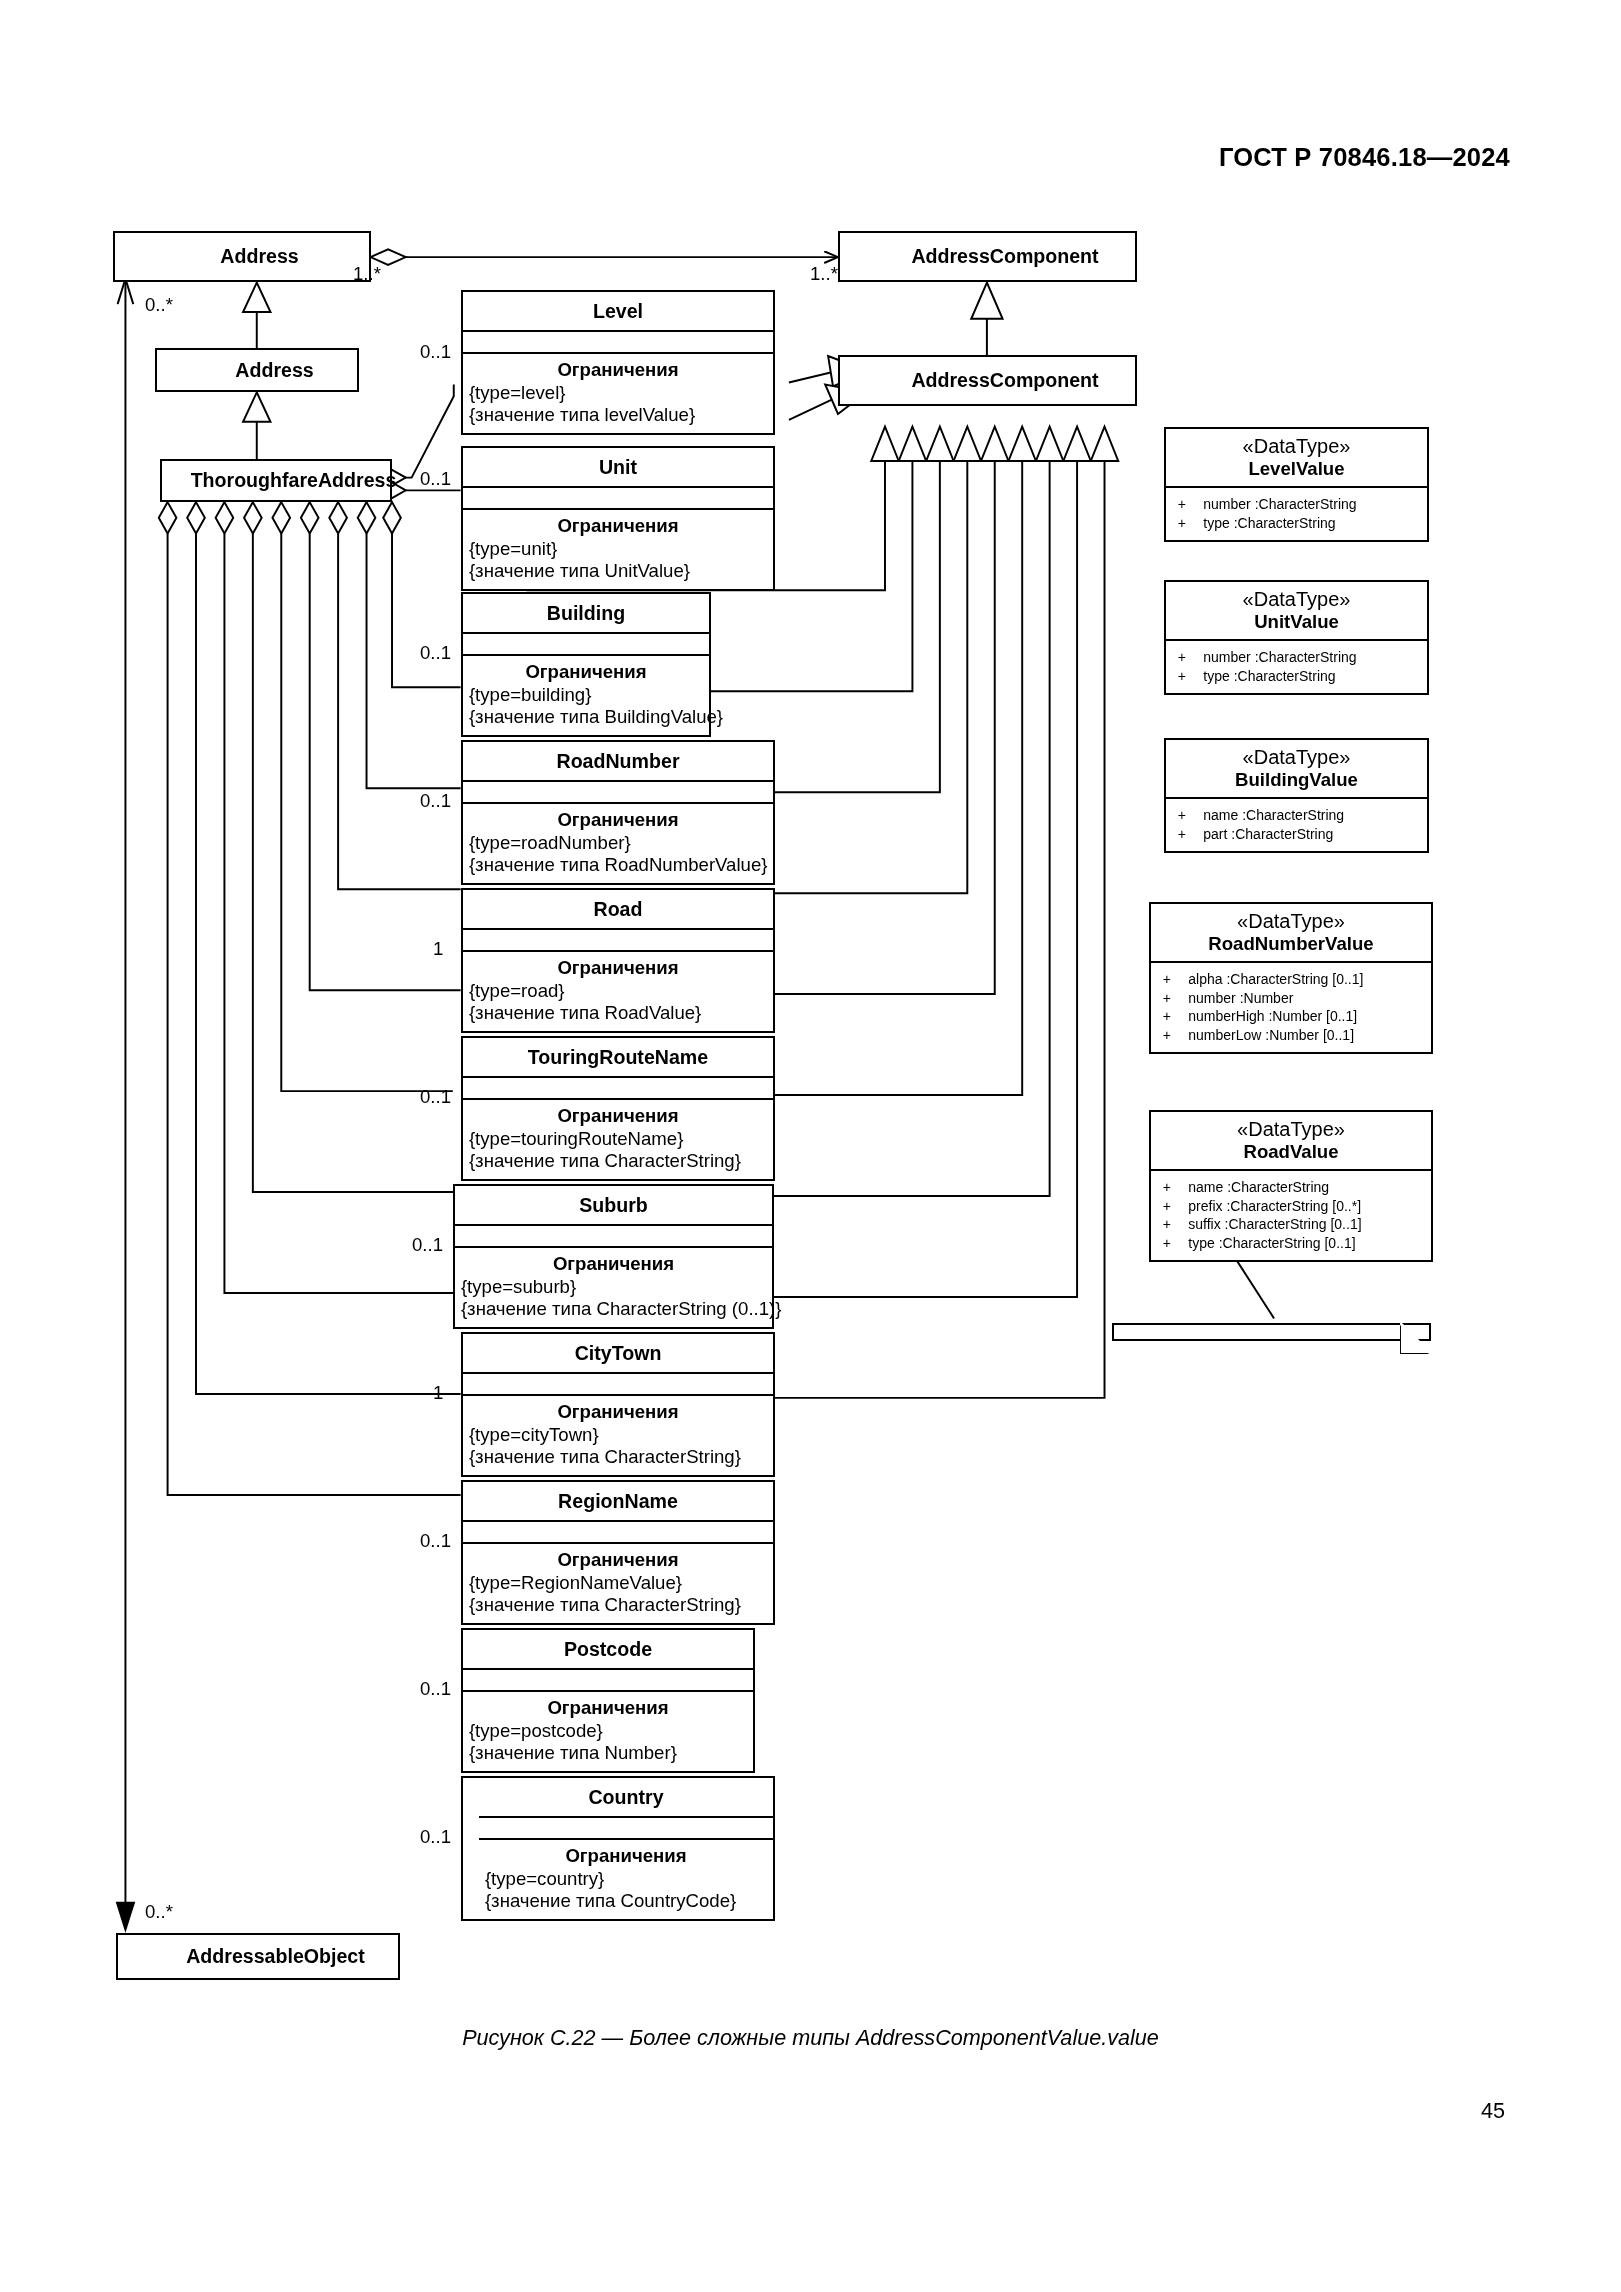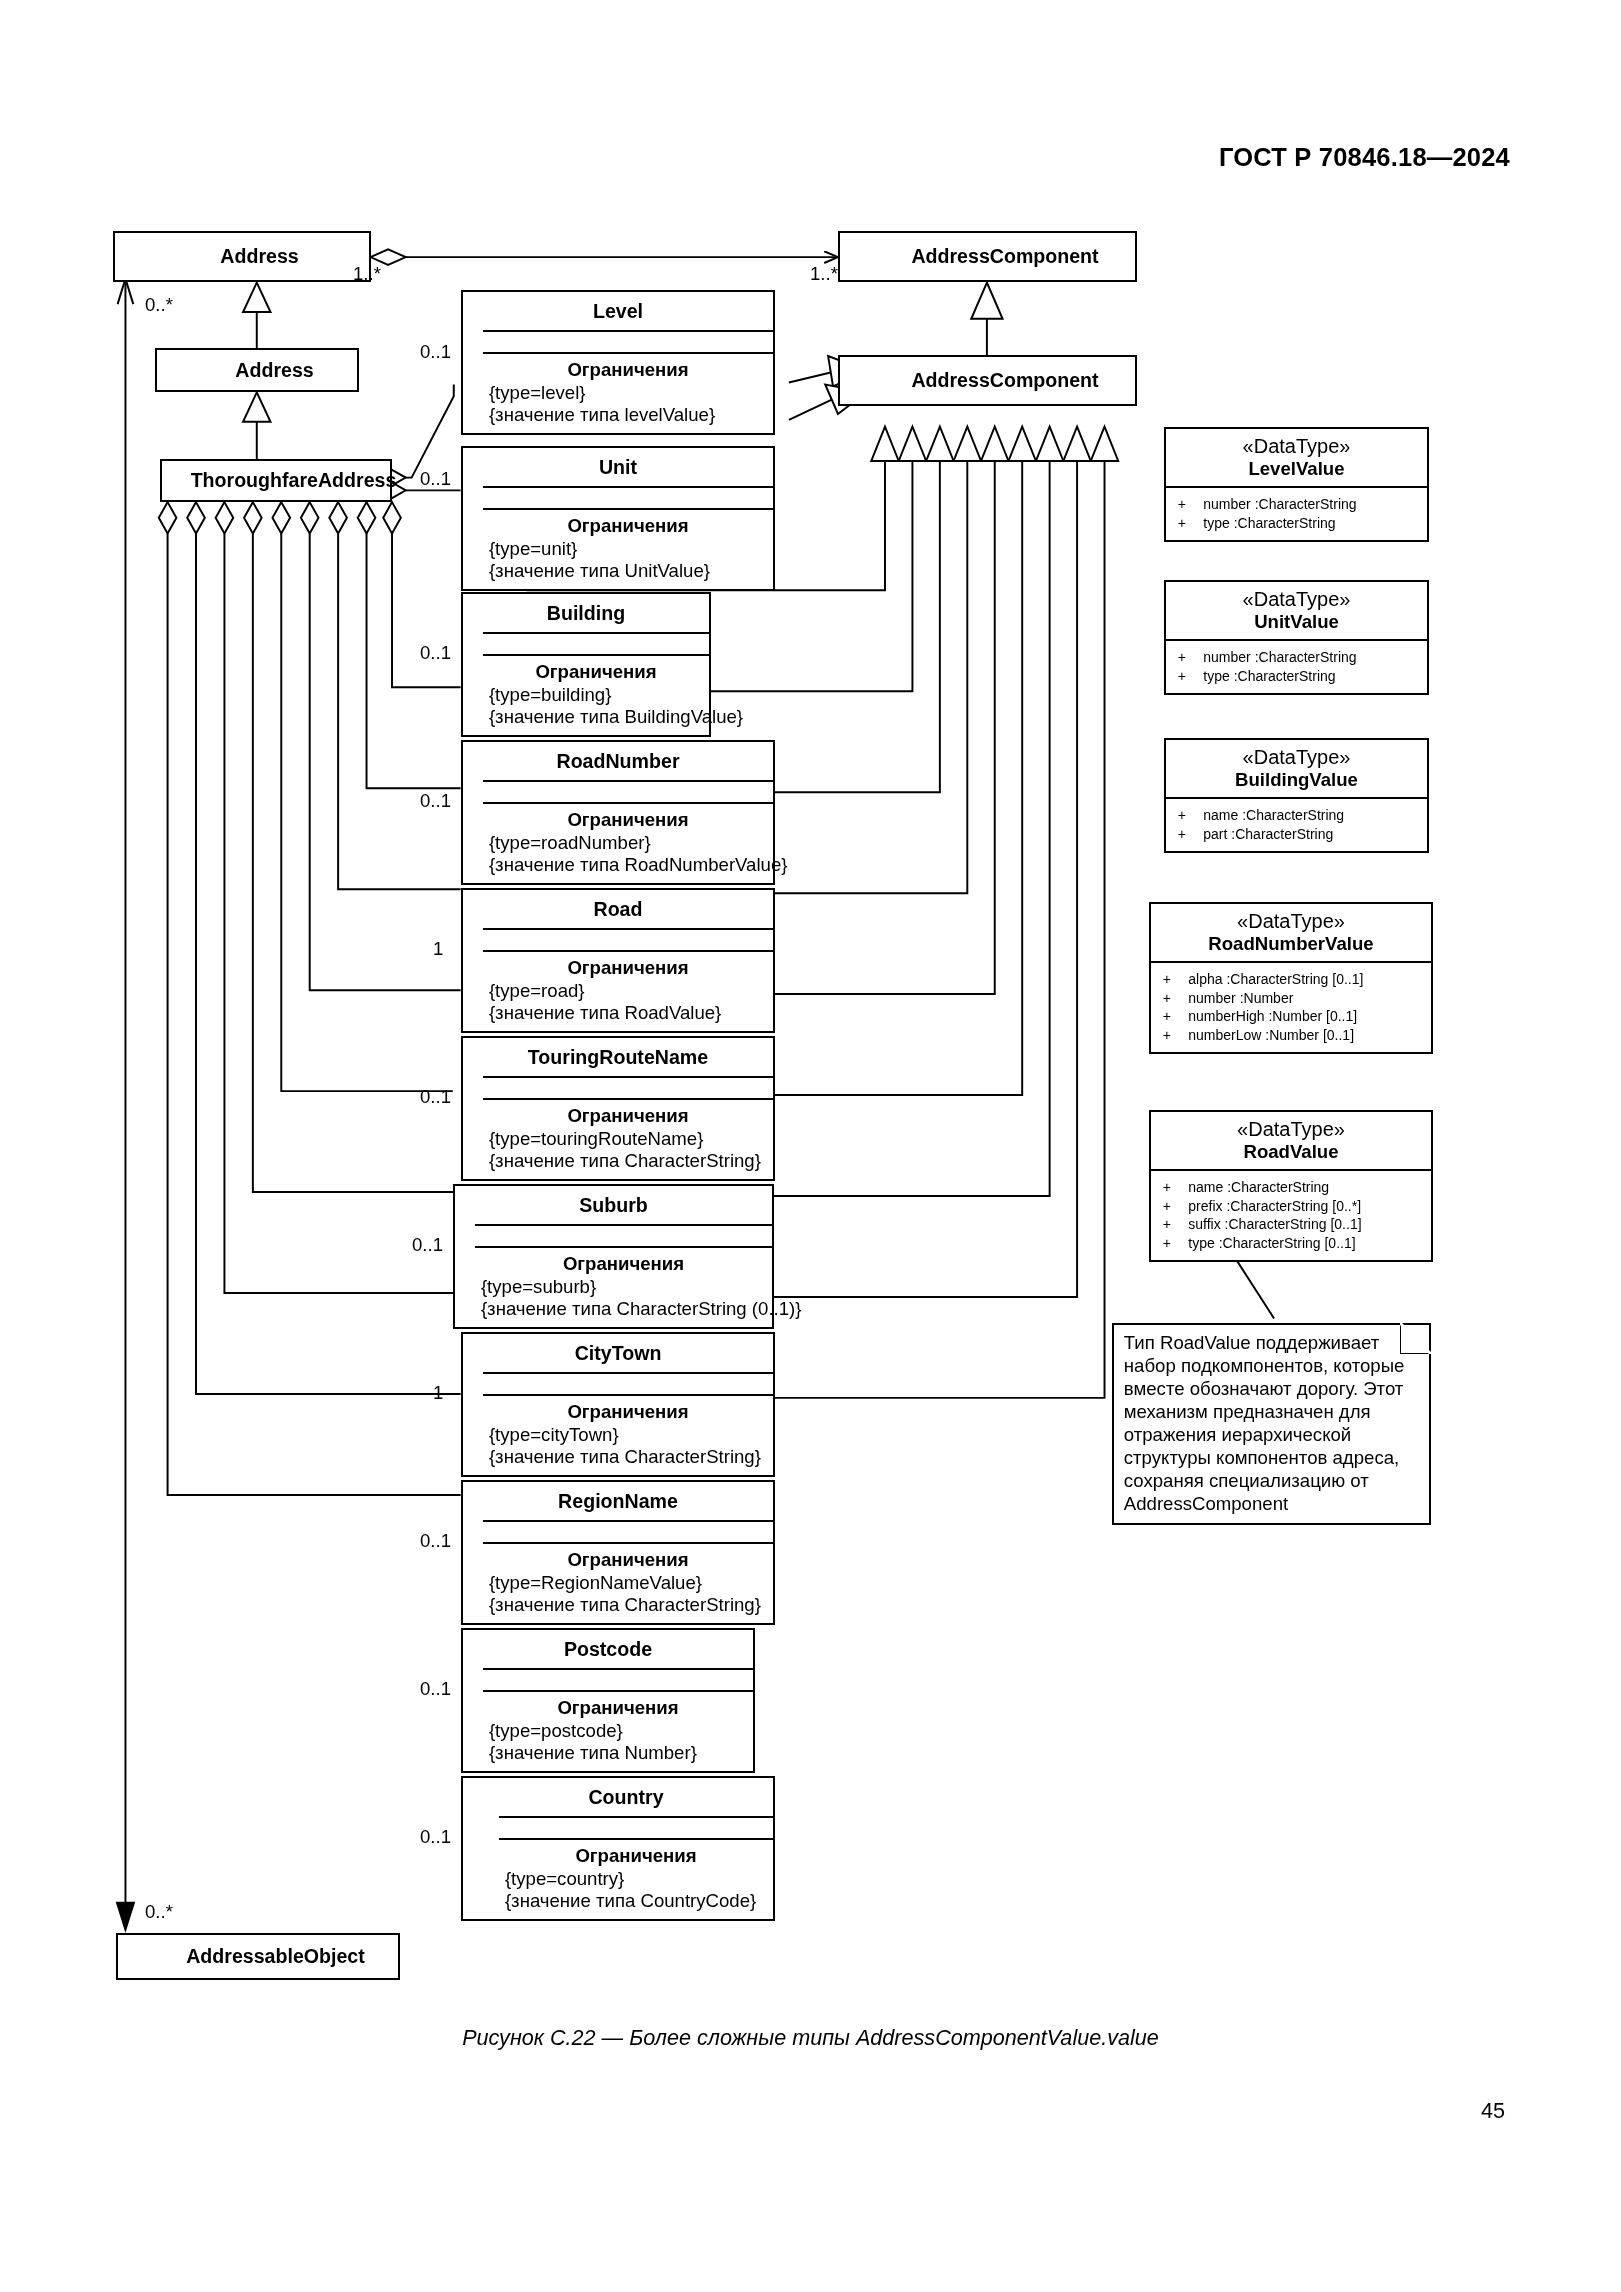--- a/index.html
+++ b/index.html
@@ -8,21 +8,21 @@
 
   .hdr{position:absolute;right:111px;top:143px;font-size:25.5px;font-weight:bold;letter-spacing:0.2px;white-space:nowrap;}
   .caption{position:absolute;left:0;top:2025px;width:1621px;text-align:center;font-size:21.6px;font-style:italic;}
   .pageno{position:absolute;right:116px;top:2098px;font-size:21.6px;}
 
   svg.lines{position:absolute;left:0;top:0;width:1621px;height:2293px;pointer-events:none;}
 
   
   .cls{position:absolute;border:2px solid #000;background:#fff;box-sizing:border-box;}
   .cls .nm{text-align:center;font-weight:bold;font-size:19.6px;padding:7.8px 3.9px;line-height:1.15;}
-  .cls .sep{border-top:2px solid #000;margin-left:20px;}
+  .cls .sep{border-top:2px solid #000;}
   .cls .empty{height:19.6px;}
   .cls .constr-title{text-align:center;font-weight:bold;font-size:18.6px;padding:4.9px 3.9px 1px;}
   .cls .constr-line{font-size:18.6px;padding:0 5.9px;line-height:1.22;white-space:nowrap;}
   .cls .constr-line:last-child{padding-bottom:5.9px;}
 
   .plain{position:absolute;border:2px solid #000;background:#fff;box-sizing:border-box;
          display:flex;align-items:center;justify-content:center;font-weight:bold;font-size:19.6px;padding-left:35px;}
 
   
   .dt{position:absolute;border:2px solid #000;background:#fff;box-sizing:border-box;}
@@ -337,21 +337,20 @@
     <div class="attrs">
       <div class="attr"><span class="pm">+</span><span>name  :CharacterString</span></div>
       <div class="attr"><span class="pm">+</span><span>prefix  :CharacterString [0..*]</span></div>
       <div class="attr"><span class="pm">+</span><span>suffix  :CharacterString [0..1]</span></div>
       <div class="attr"><span class="pm">+</span><span>type  :CharacterString [0..1]</span></div>
     </div>
   </div>
 
   <div class="note" style="left:1112px;top:1323px;width:319px;">
     <div class="body">
-      <span>Тип RoadValue поддерживает набор подкомпонентов, которые вместе обозначают дорогу. Этот механизм предназначен для отражения иерархической структуры компонентов адреса, сохраняя специализацию от AddressComponent</span>
       <svg style="position:absolute;right:-2px;top:-2px;width:31px;height:31px;" viewBox="0 0 32 32" width="31" height="31">
         <polygon points="0,0 32,32 0,32" fill="#fff" stroke="none"></polygon>
         <path d="M0,0 L0,32 L32,32" fill="none" stroke="#000" stroke-width="2"></path>
         <path d="M0,0 L32,32" fill="none" stroke="#fff" stroke-width="3"></path>
       </svg>
     </div>
   </div>
 
   <div class="caption">Рисунок С.22 — Более сложные типы AddressComponentValue.value</div>
   <div class="pageno">45</div>

